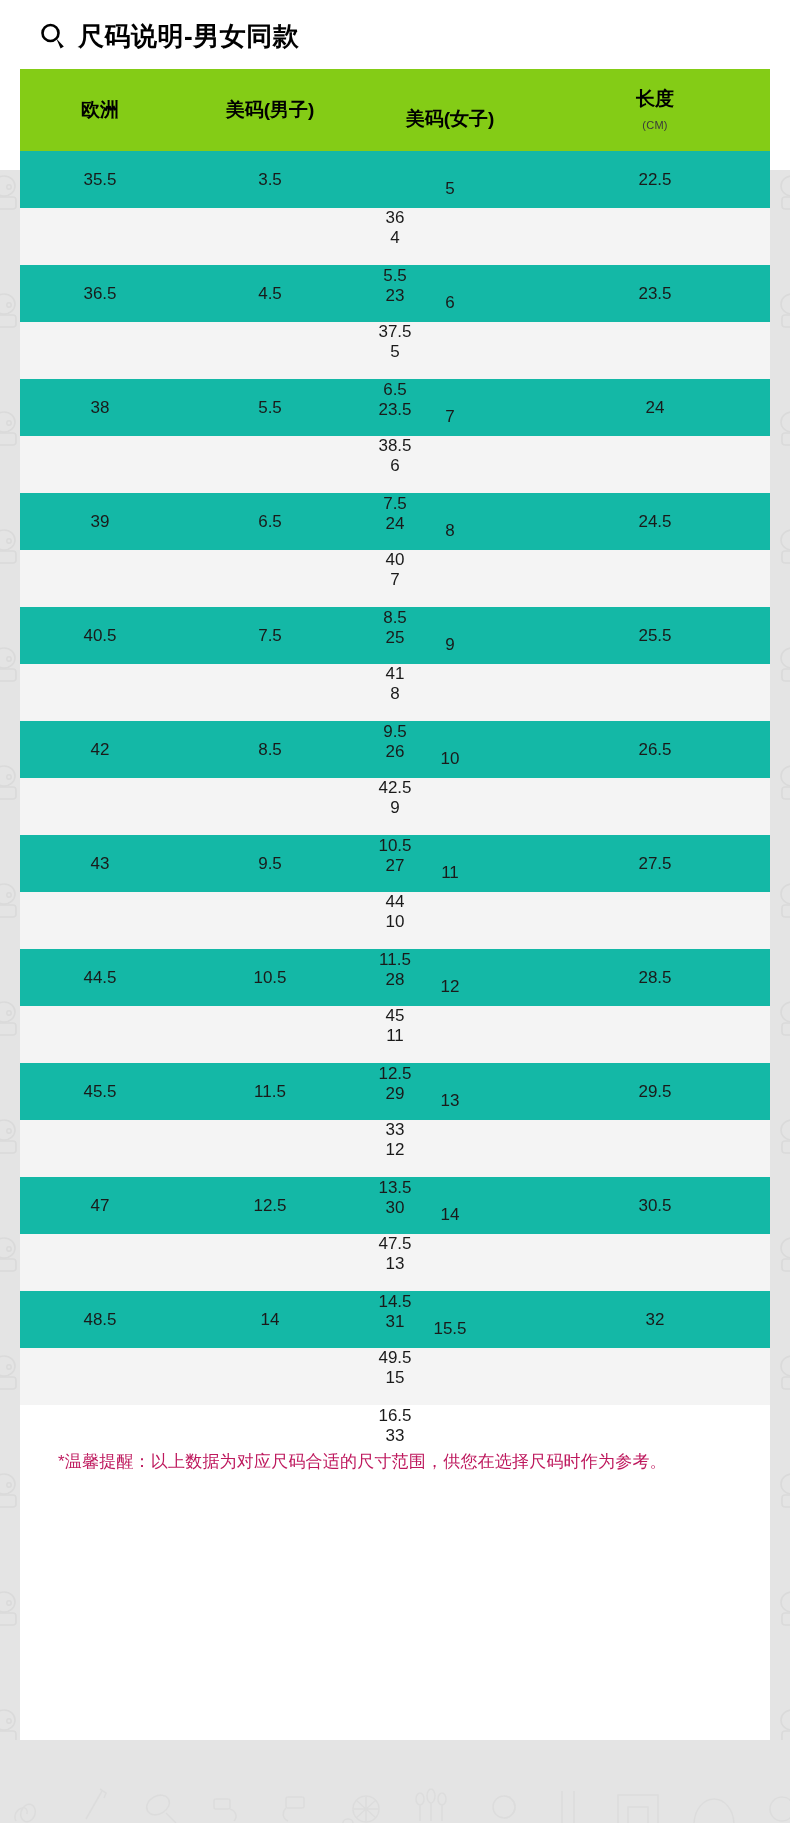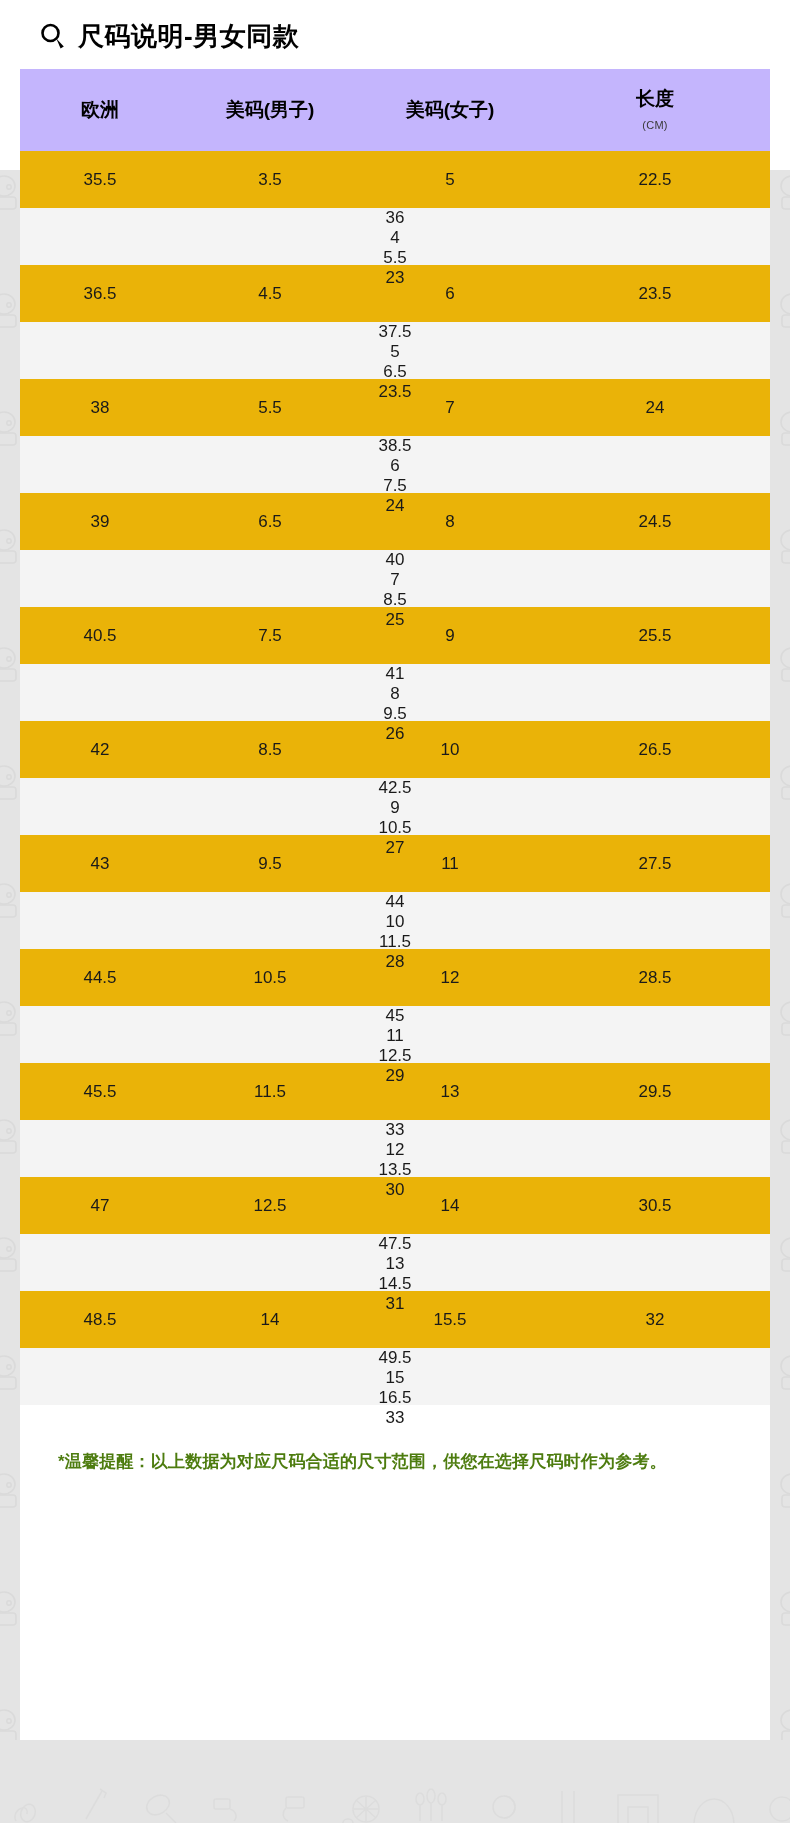--- a/index.html
+++ b/index.html
@@ -83,21 +83,21 @@
 
   
   .table-wrap {
     margin: 23px 20px 0 20px;
     position: relative;
     background: #fff;
     z-index: 2;
   }
 
   .thead {
-    background: #c4b5fd;
+    background: #84cc16;
     display: flex;
     align-items: center;
     height: 82px;
   }
   .thead .cell {
     font-size: 19px;
     font-weight: bold;
     color: #000;
     text-align: center;
     line-height: 1.15;
@@ -108,42 +108,42 @@
     font-weight: normal;
     color: #3a3a3a;
     margin-top: 9px;
     letter-spacing: .3px;
   }
 
   .trow {
     display: flex;
     align-items: center;
     height: 57px;
-    background: #eab308;
+    background: #14b8a6;
   }
   .trow.alt { background: #f4f4f4; flex-direction: column; }
   .trow .cell {
     font-size: 17px;
     color: #1a1a1a;
     text-align: center;
   }
 
   
   .c0 { width: 160px; }
   .c1 { width: 180px; }
-  .c2 { width: 180px; }
+  .c2 { width: 180px; margin-top: 18px; }
   .c3 { width: 230px; }
 
   .note {
     margin: 44px 20px 0 20px;
     padding: 0 36px 0 38px;
     font-size: 17px;
-    font-weight: bold;
+    font-weight: normal;
     line-height: 1.55;
-    color: #4d7c0f;
+    color: #be185d;
     letter-spacing: .2px;
   }
 </style>
 </head>
 <body>
 
 <div class="wm-band wm-left" id="wmLeft">
     <span class="wmicon" style="top: 0px;"><svg viewBox="0 0 52 52" width="52" height="52">
   <g fill="none" stroke="#d2d2d2" stroke-width="1.6">
     <ellipse cx="20" cy="16" rx="11" ry="10"></ellipse>

